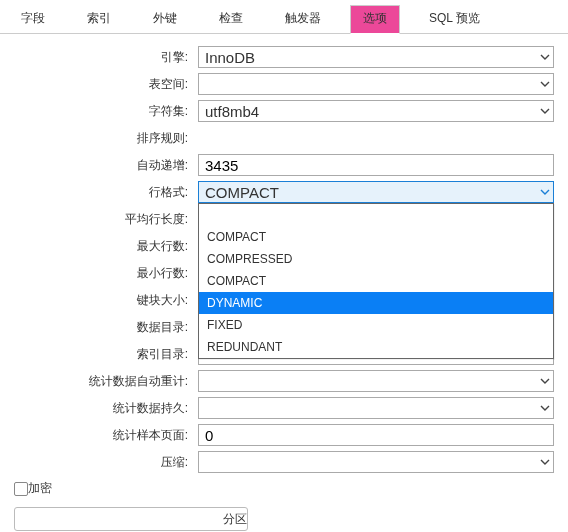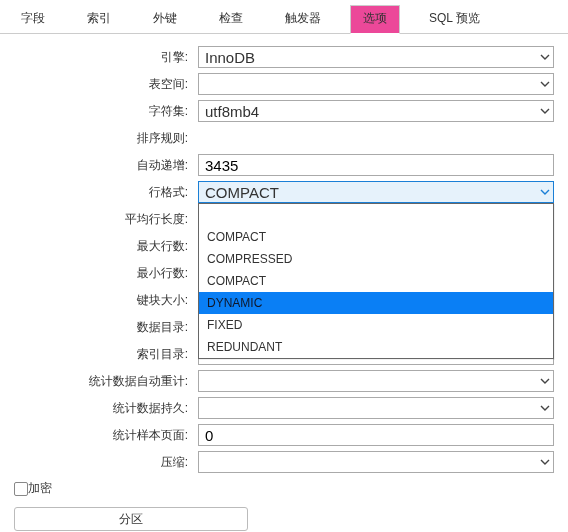--- a/index.html
+++ b/index.html
@@ -84,40 +84,40 @@
       border-radius: 2px;
       background: #fff;
     }
     .partition-btn {
       margin-top: 6px;
       width: 234px;
       height: 24px;
       border: 1px solid #bbb;
       border-radius: 3px;
       background: #fff;
-      text-align: center;
+      text-align: right;
       line-height: 22px;
       cursor: pointer;
     }
     .dropdown-listbox {
       position: absolute;
       border: 1px solid #666;
       background: #fff;
       z-index: 100;
       box-shadow: 1px 1px 0 rgba(0,0,0,.05);
     }
     .dropdown-option {
       padding: 2px 8px;
       cursor: default;
       line-height: 18px;
       white-space: nowrap;
     }
     .dropdown-option.hovered {
       background: #0a7ff5;
-      color: #0f172a;
+      color: #ffffff;
     }
     .arrow-svg { width: 10px; height: 10px; display: block; }
   </style>
 </head>
 <body>
 
 <div class="tabs">
   <div class="tab">字段</div>
   <div class="tab">索引</div>
   <div class="tab">外键</div>

